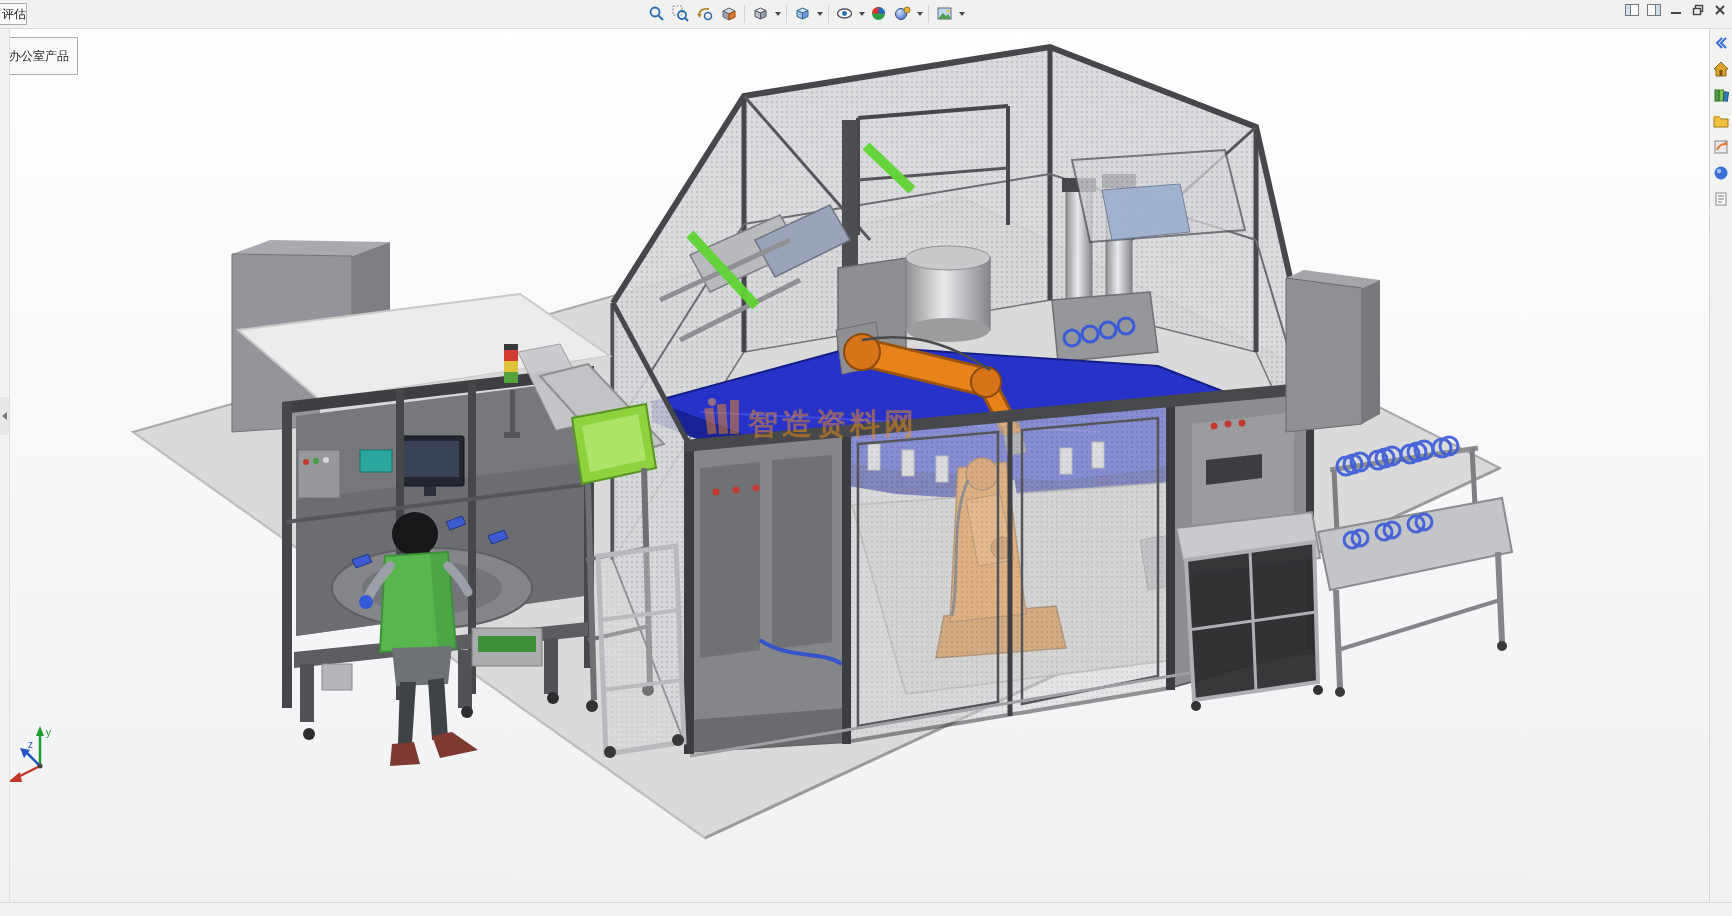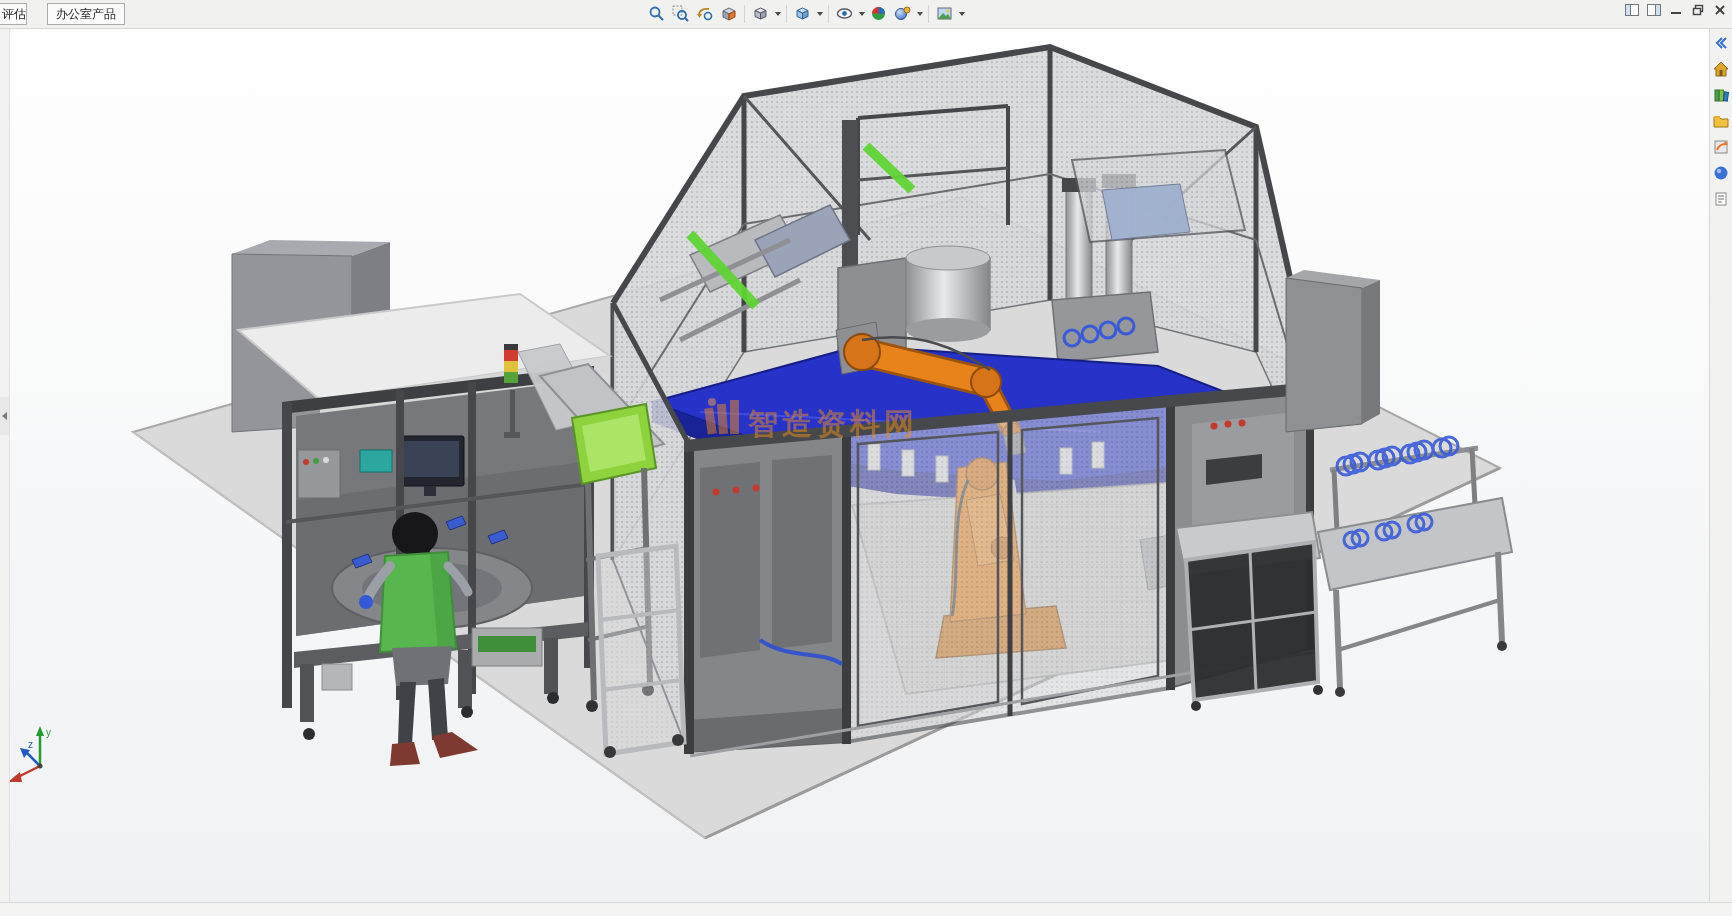--- a/index.html
+++ b/index.html
@@ -3,22 +3,22 @@
 <meta charset="utf-8">
 <style>
   html,body{margin:0;padding:0;background:#888;}
   .window{position:relative;width:1732px;height:916px;background:#fff;overflow:hidden;
           font-family:"Liberation Sans",sans-serif;font-size:12px;color:#333;}
   
   svg.scene{position:absolute;left:0;top:0;width:1732px;height:916px;display:block;}
   
   .topbar{position:absolute;left:0;top:0;right:0;height:28px;background:#f1f1f0;
           border-bottom:1px solid #d7d7d5;z-index:5;}
-  .tabs{position:absolute;left:0;top:3px;display:flex;gap:20px;}
-  .tab{height:20px;line-height:20px;padding:0 8px;background:#fafafa;border:1px solid #ababab;
+  .tabs{position:absolute;left:0;top:3px;display:flex;gap:12px;flex-direction:column;}
+  .tab{height:20px;line-height:20px;padding:8px 8px;background:#fafafa;border:1px solid #ababab;
        font-size:12px;color:#222;white-space:nowrap;}
   .tab.partial{width:22px;overflow:hidden;padding:0 2px;border-left:none;}
   .hud{position:absolute;left:645px;top:1px;display:flex;align-items:center;gap:1px;}
   .tbtn{width:23px;height:25px;display:flex;align-items:center;justify-content:center;cursor:default;}
   .caret{width:9px;height:25px;display:flex;align-items:center;justify-content:center;}
   .caret i{width:0;height:0;border-left:3.5px solid transparent;border-right:3.5px solid transparent;
            border-top:4px solid #4a4a4a;display:block;}
   .sep{width:1px;height:18px;background:#d2d2d0;margin:0 3px;}
   .winctl{position:absolute;right:4px;top:2px;display:flex;gap:5px;align-items:center;z-index:6;}
   .wbtn{width:17px;height:15px;display:flex;align-items:center;justify-content:center;}

